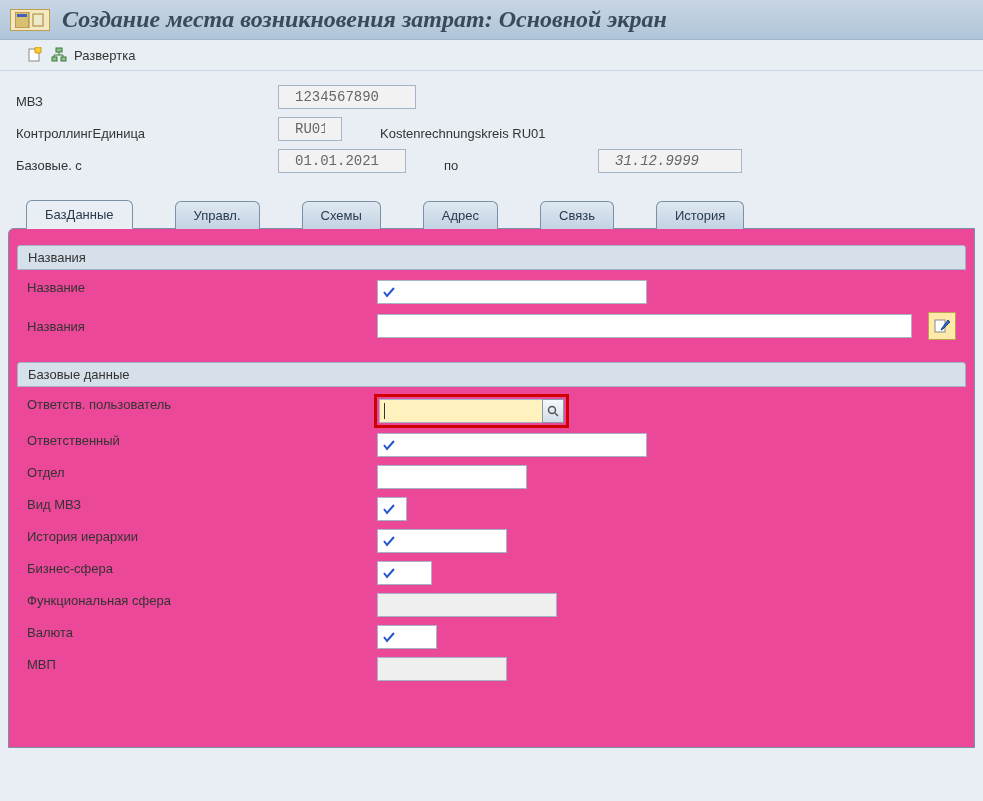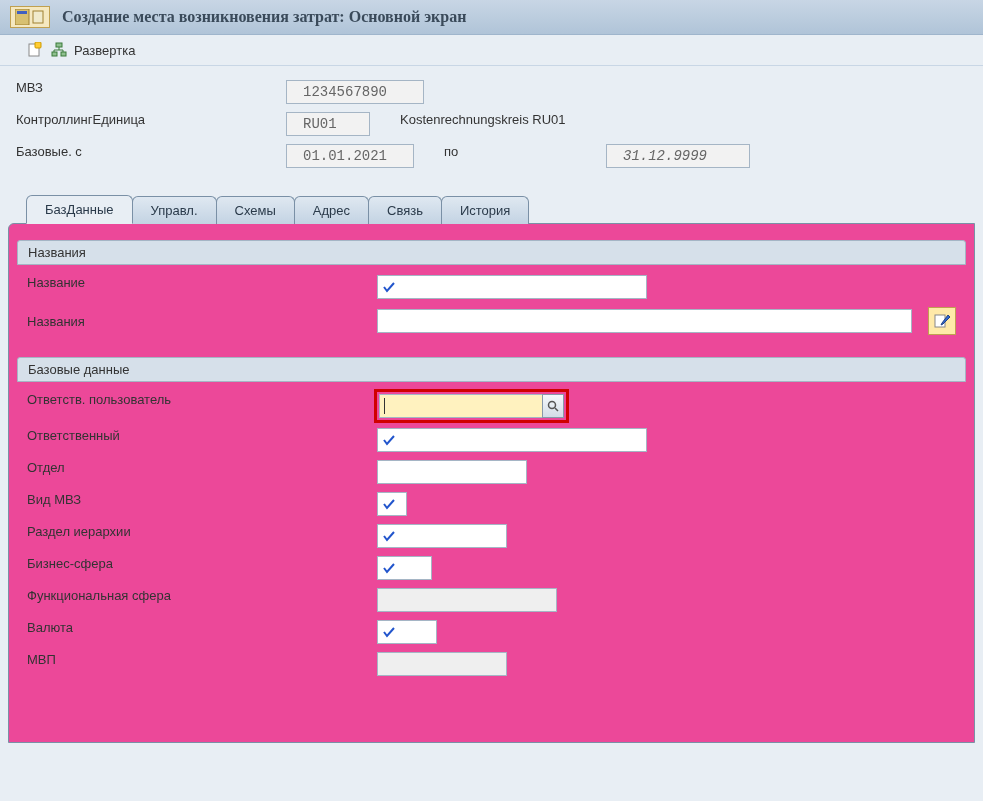--- a/index.html
+++ b/index.html
@@ -24,22 +24,23 @@
     height: 22px;
     background: #f5e8c0;
     border: 1px solid #c0a050;
     display: flex;
     align-items: center;
     justify-content: center;
     font-size: 10px;
     color: #705020;
   }
   .pagetitle {
-    font-size: 16px;
+    font-size: 24px;
     font-weight: bold;
+    font-style: italic;
     color: #3a4a5a;
     font-family: Georgia, 'Times New Roman', serif;
   }
   .toolbar {
     padding: 6px 26px;
     display: flex;
     align-items: center;
     gap: 6px;
     border-bottom: 1px solid #c8d6e5;
   }
@@ -49,44 +50,45 @@
     display: inline-flex;
     align-items: center;
     justify-content: center;
   }
   .toolbar-text { color: #333; }
   .header-fields {
     padding: 14px 16px 6px 16px;
   }
   .fldrow {
     display: flex;
-    align-items: flex-start;
+    align-items: flex-end;
     margin-bottom: 8px;
-    gap: 22px;
+    gap: 14px;
   }
   .fldlabel {
     width: 248px;
     color: #333;
   }
   .fldinput {
     font-family: 'Courier New', monospace;
     font-size: 14px;
     background: #fafafa;
     border: 1px solid #a5b5c5;
     padding: 3px 16px;
     color: #555;
   }
   .fldinput.ro { background: #f2f2f2; color: #666; }
-  .sublabel { color: #333; margin-left: 8px; }
+  .sublabel { color: #333; margin-left: 24px; }
 
   .tabs-wrap { padding: 0 8px; margin-top: 12px; }
   .tabs {
     display: flex;
     align-items: flex-end;
     margin-left: 18px;
+    gap: 43px;
   }
   .tab {
     padding: 6px 18px;
     border: 1px solid #7a90a6;
     border-bottom: none;
     background: linear-gradient(to bottom, #dfe8f1, #c3d3e3);
     margin-right: -1px;
     border-top-left-radius: 6px;
     border-top-right-radius: 6px;
     cursor: pointer;
@@ -229,21 +231,21 @@
   <span class="toolbar-text">Развертка</span>
 </div>
 
 <div class="header-fields">
   <div class="fldrow">
     <div class="fldlabel">МВЗ</div>
     <input class="fldinput ro" style="width: 138px;" readonly="" value="1234567890">
   </div>
   <div class="fldrow">
     <div class="fldlabel">КонтроллингЕдиница</div>
-    <input class="fldinput ro" style="width: 84px;" readonly="" value="RU01">
+    <input class="fldinput ro" style="width: 64px;" readonly="" value="RU01">
     <span class="sublabel" style="">Kostenrechnungskreis RU01</span>
   </div>
   <div class="fldrow">
     <div class="fldlabel">Базовые. с</div>
     <input class="fldinput ro" style="width: 128px;" readonly="" value="01.01.2021">
     <span class="sublabel" style="width:40px">по</span>
     <input class="fldinput ro" style="width: 144px; margin-left: 100px; font-style: italic;" readonly="" value="31.12.9999">
   </div>
 </div>
 
@@ -322,21 +324,21 @@
         <div class="ginput" style="width:30px">
           <span class="req-check">
             <svg width="12" height="12" viewBox="0 0 12 12">
                 <polyline points="1,6 4,10 11,2" fill="none" stroke="#2255cc" stroke-width="2"></polyline>
               </svg>
           </span>
         </div>
       </div>
 
       <div class="grow">
-        <div class="glabel">Раздел иерархии</div>
+        <div class="glabel">История иерархии</div>
         <div class="ginput" style="width:130px">
           <span class="req-check">
             <svg width="12" height="12" viewBox="0 0 12 12">
                 <polyline points="1,6 4,10 11,2" fill="none" stroke="#2255cc" stroke-width="2"></polyline>
               </svg>
           </span>
         </div>
       </div>
 
       <div class="grow">

